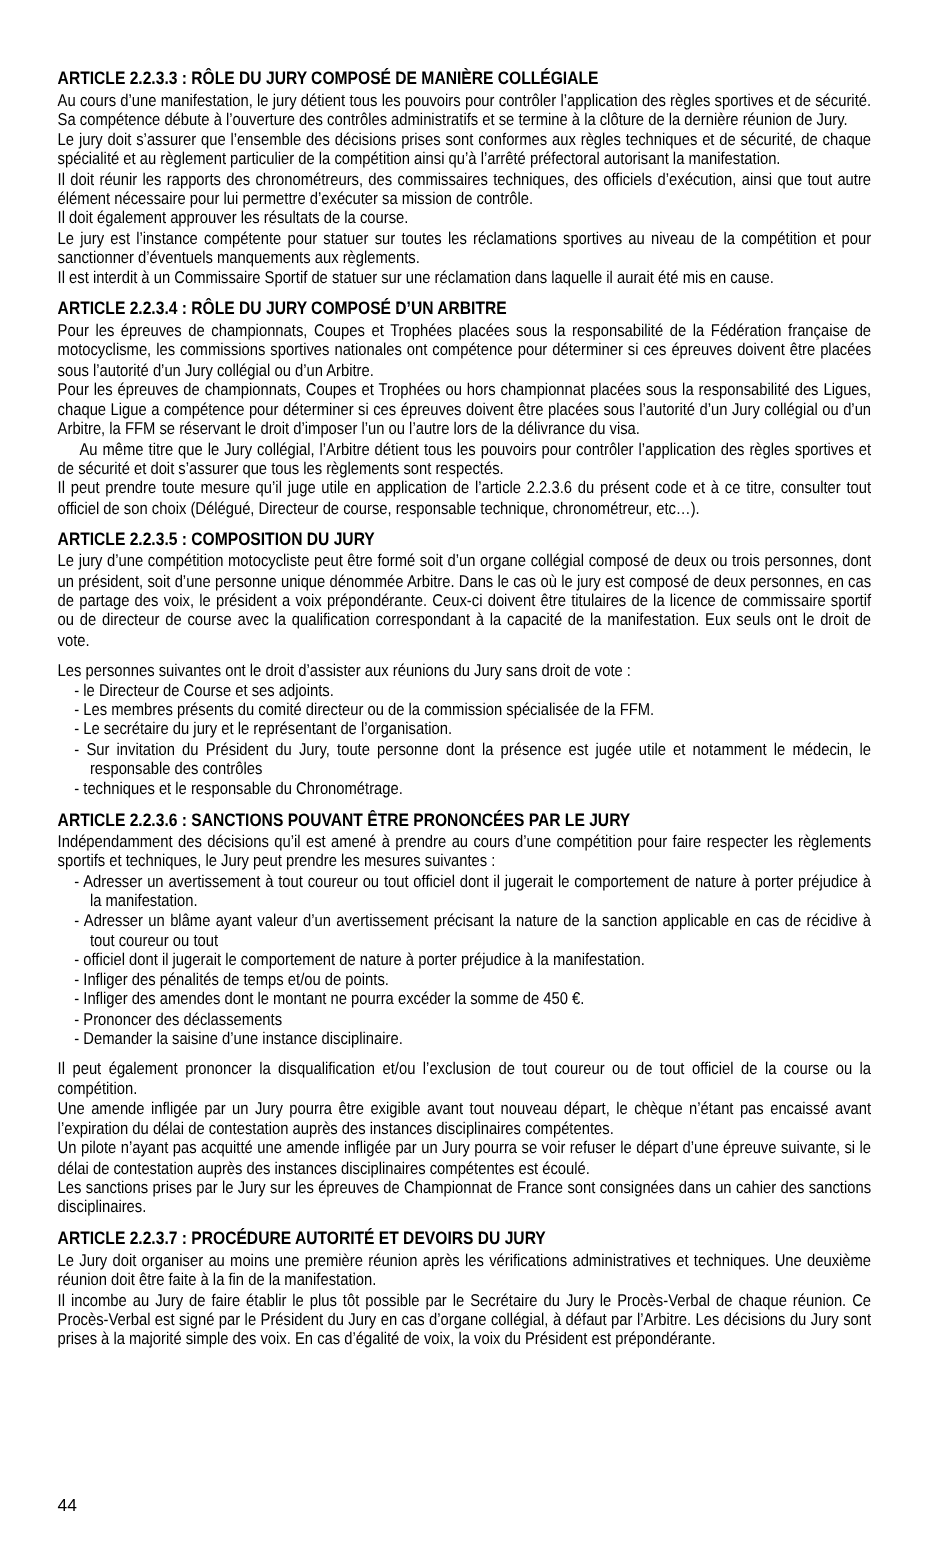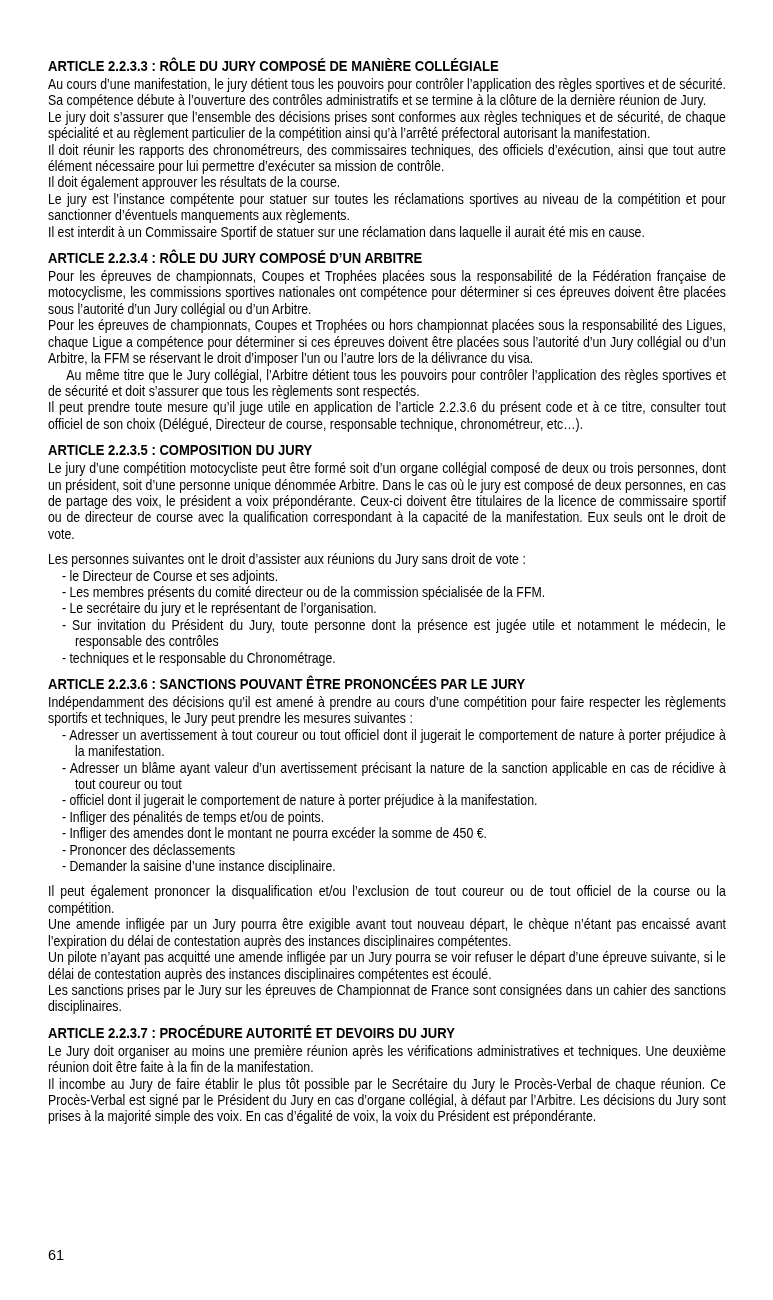--- a/index.html
+++ b/index.html
@@ -119,14 +119,14 @@
         <p class="para">Une amende infligée par un Jury pourra être exigible avant tout nouveau départ, le chèque n’étant pas encaissé avant l’expiration du délai de contestation auprès des instances disciplinaires compétentes.</p>
         <p class="para">Un pilote n’ayant pas acquitté une amende infligée par un Jury pourra se voir refuser le départ d’une épreuve suivante, si le délai de contestation auprès des instances disciplinaires compétentes est écoulé.</p>
         <p class="para">Les sanctions prises par le Jury sur les épreuves de Championnat de France sont consignées dans un cahier des sanctions disciplinaires.</p>
       </section>
       <section>
         <h2 class="heading">ARTICLE 2.2.3.7 : PROCÉDURE AUTORITÉ ET DEVOIRS DU JURY</h2>
         <p class="para">Le Jury doit organiser au moins une première réunion après les vérifications administratives et techniques. Une deuxième réunion doit être faite à la fin de la manifestation.</p>
         <p class="para">Il incombe au Jury de faire établir le plus tôt possible par le Secrétaire du Jury le Procès-Verbal de chaque réunion. Ce Procès-Verbal est signé par le Président du Jury en cas d’organe collégial, à défaut par l’Arbitre. Les décisions du Jury sont prises à la majorité simple des voix. En cas d’égalité de voix, la voix du Président est prépondérante.</p>
       </section>
     </div>
-  <div class="page-number">61</div>
+  <div class="page-number">44</div>
 </div>
 
 </body></html>

